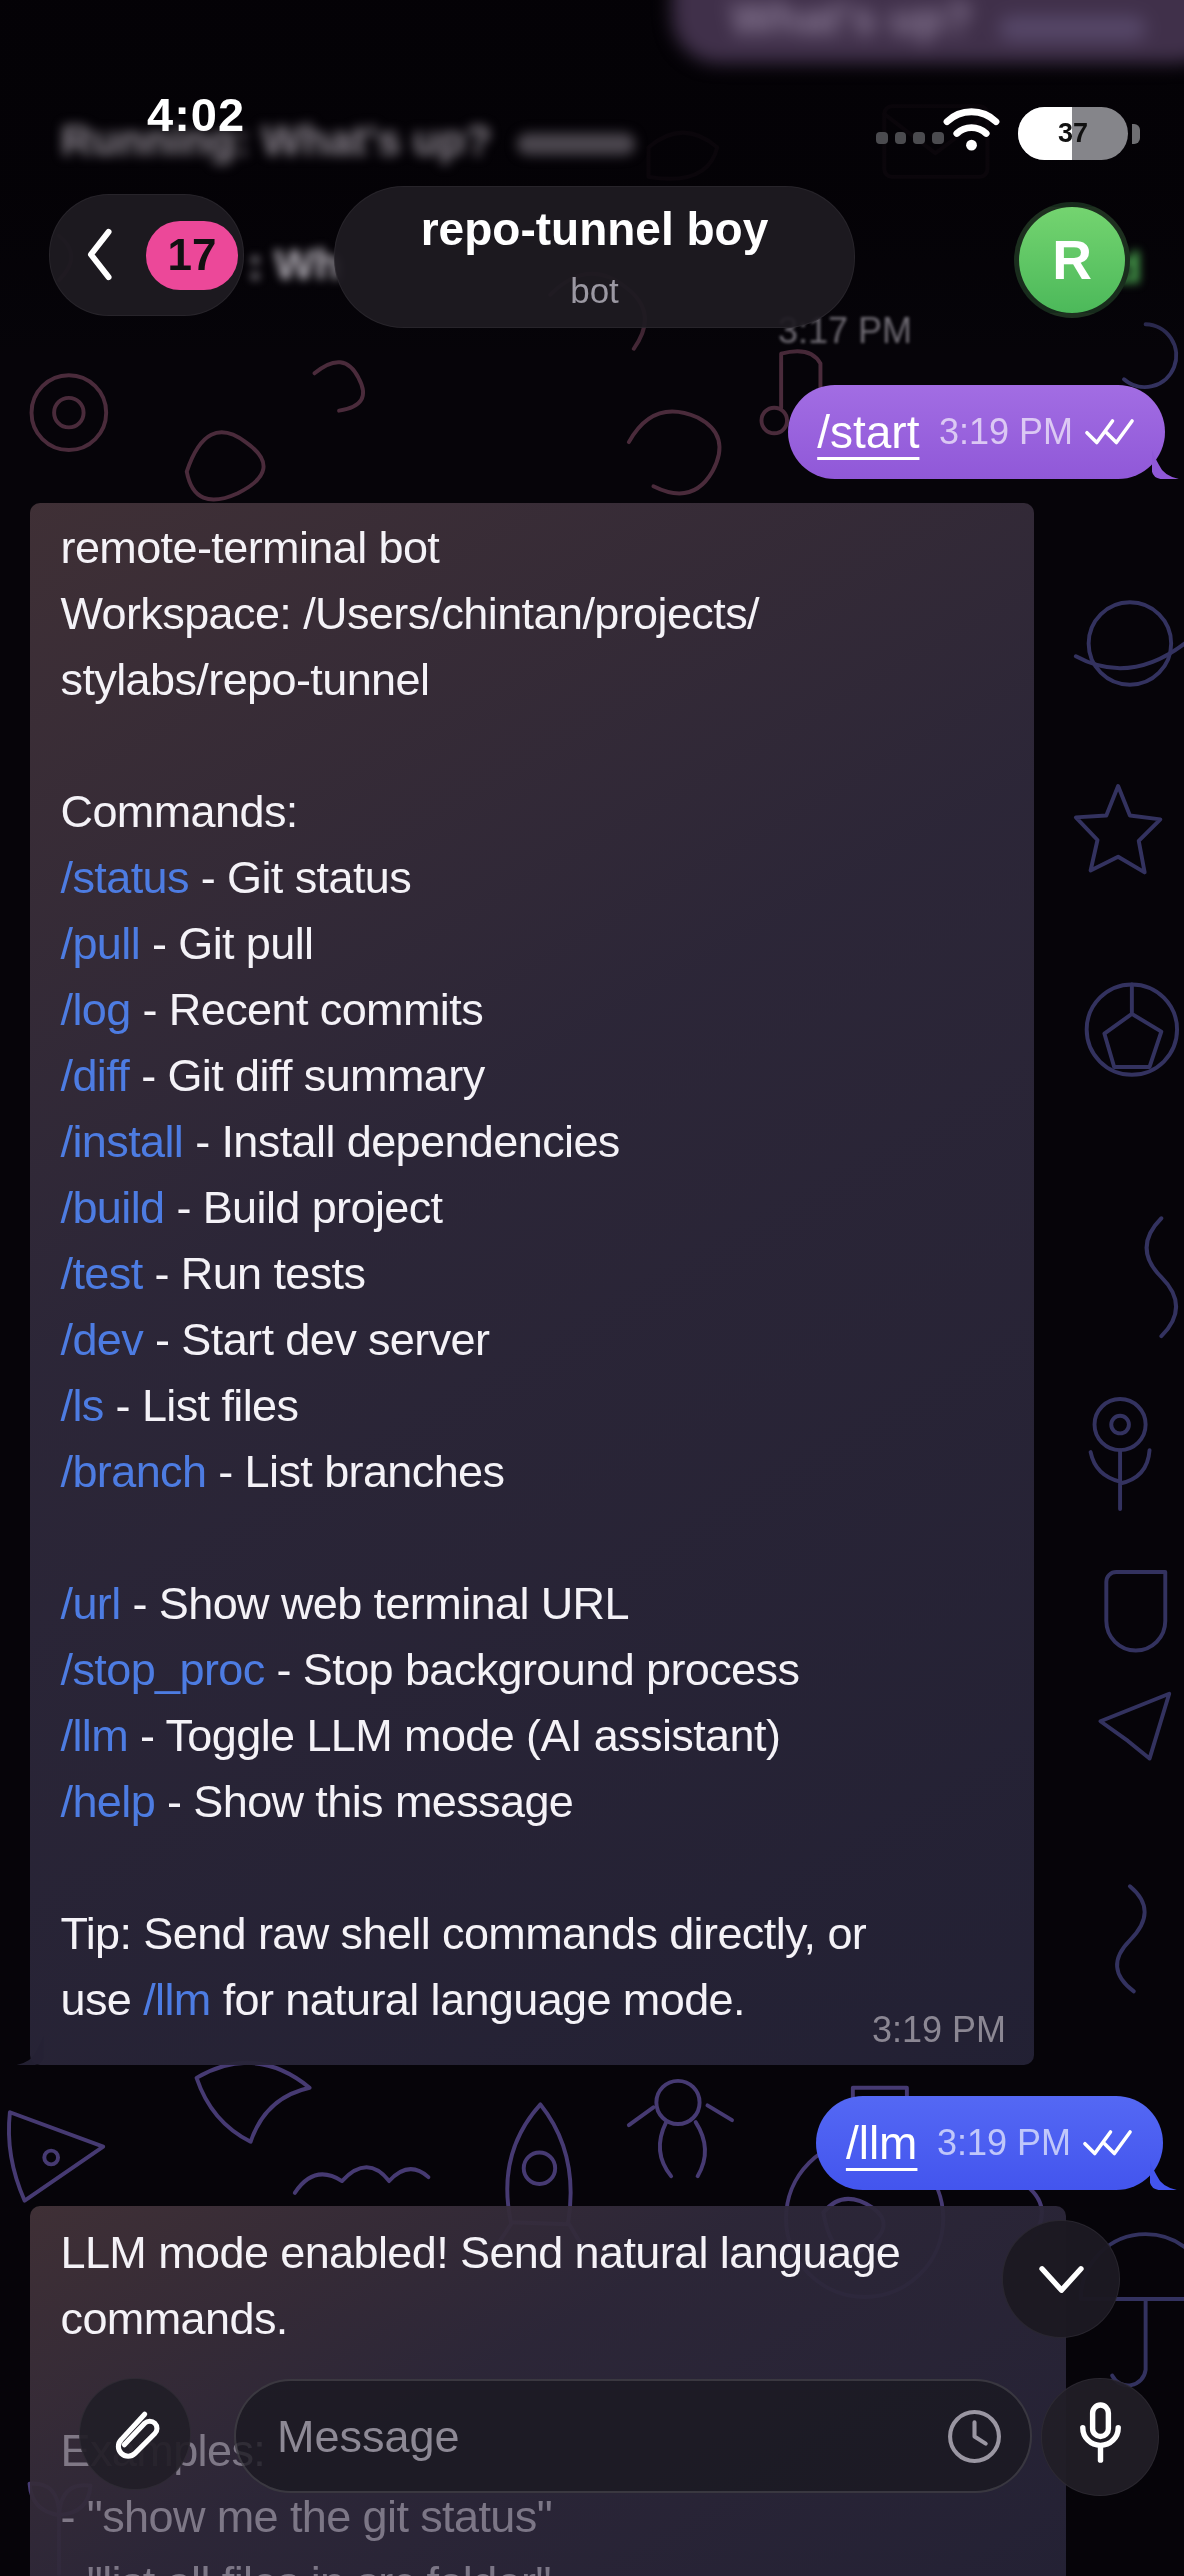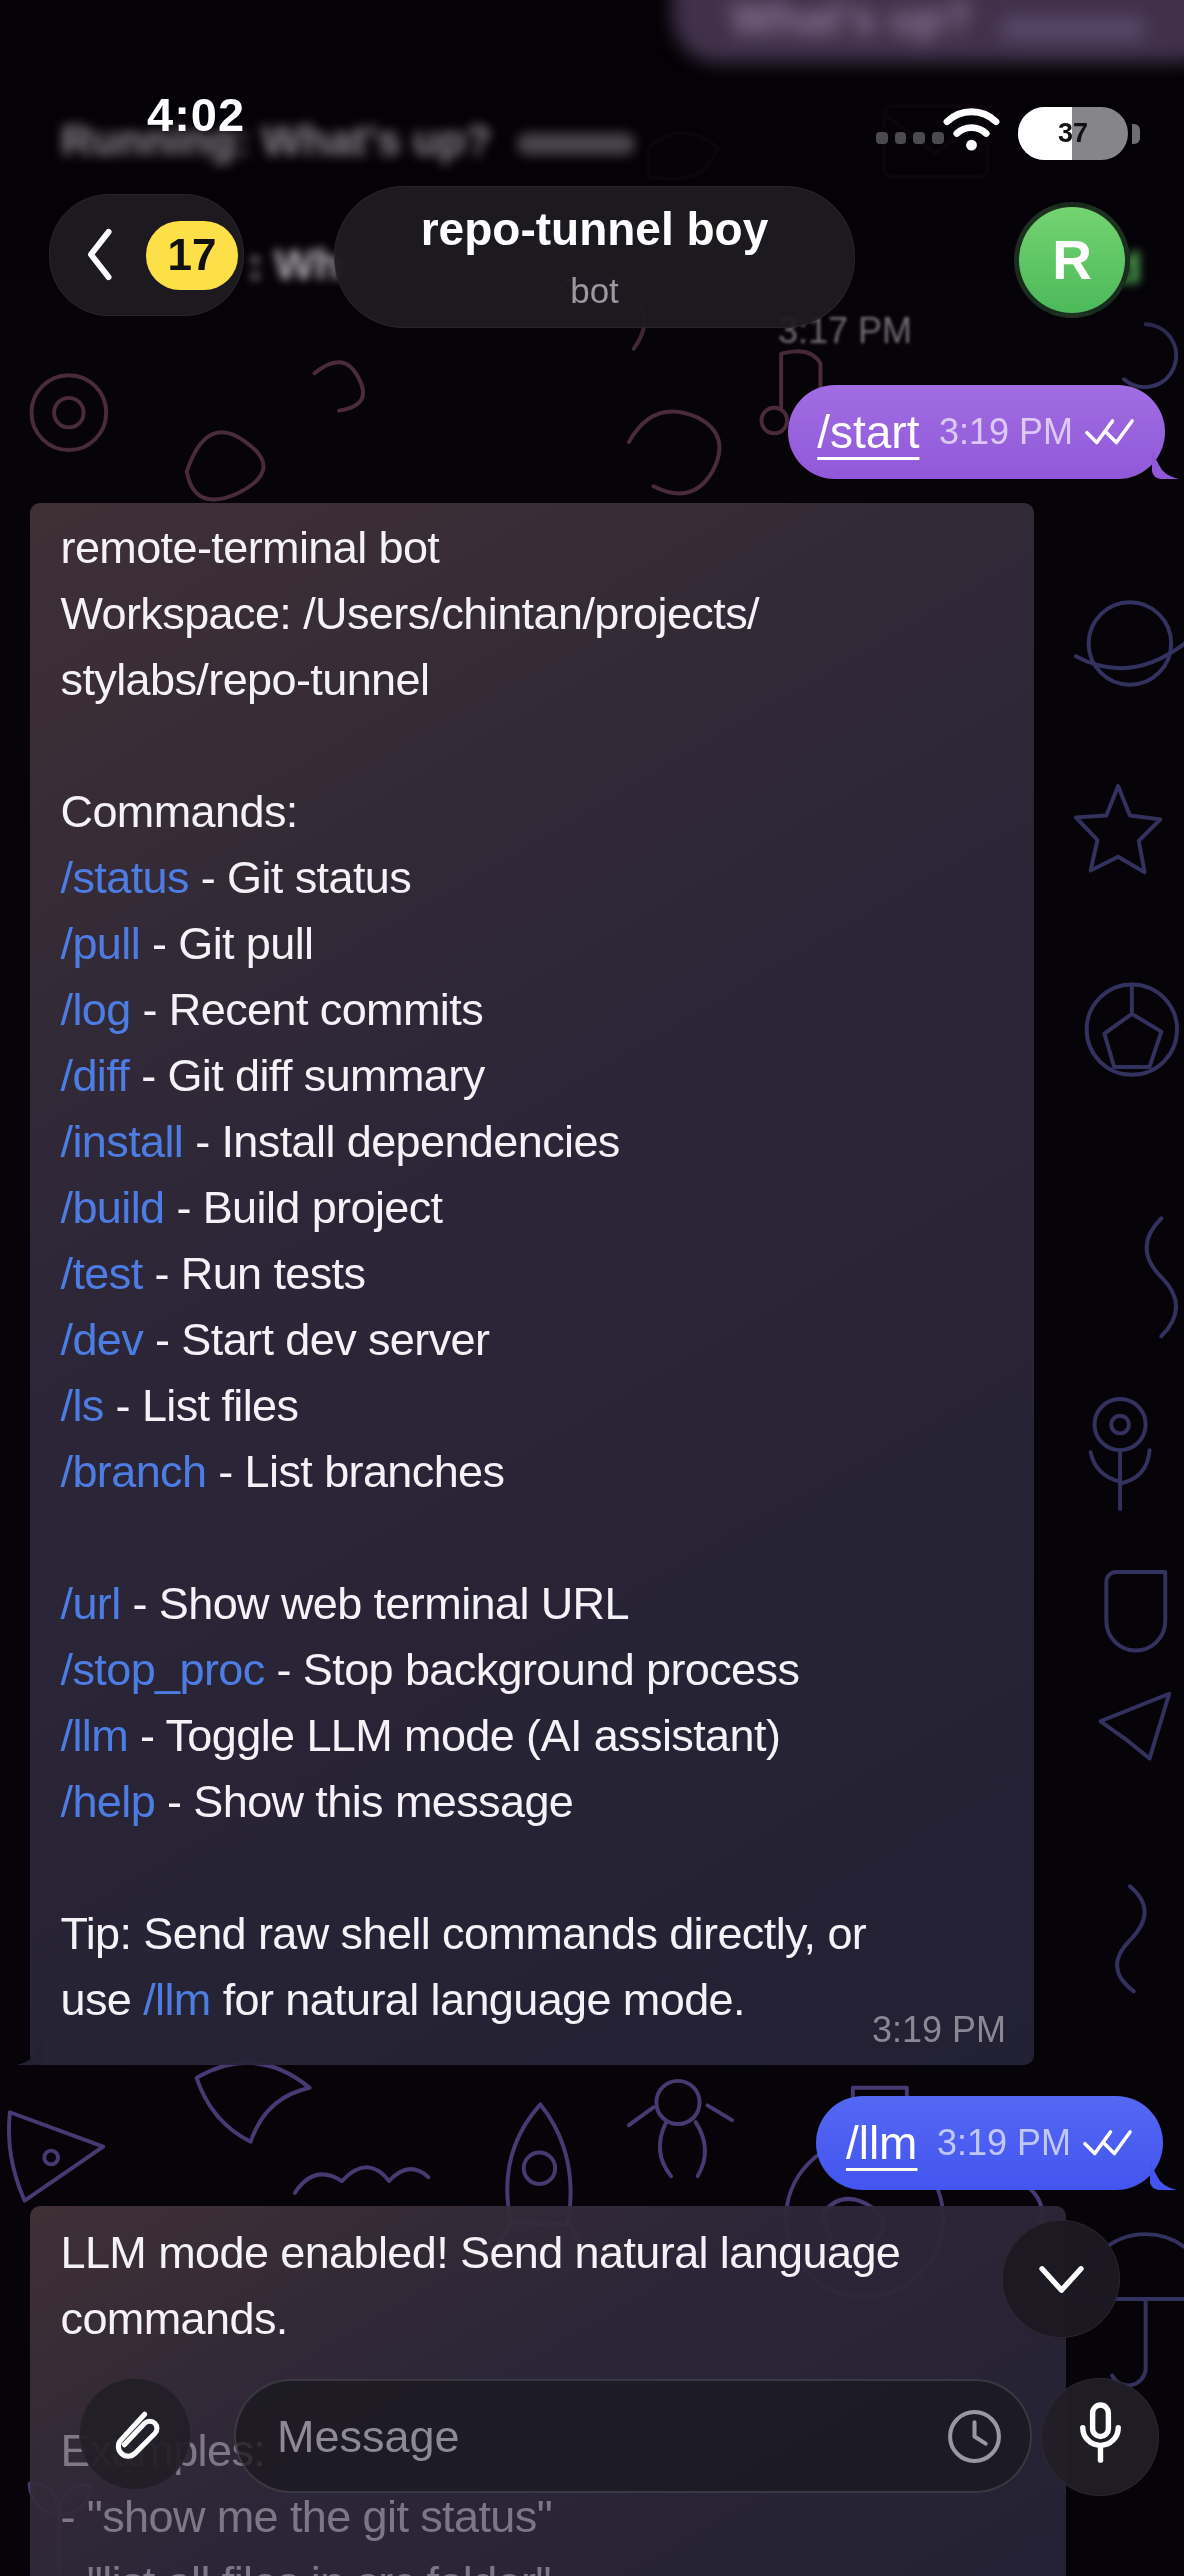--- a/index.html
+++ b/index.html
@@ -38,21 +38,21 @@
   .batt-fill{position:absolute;left:0;top:0;bottom:0;width:49%;background:#fff;}
   .batt-num{position:absolute;inset:0;display:flex;align-items:center;justify-content:center;
             font-size:27px;font-weight:700;color:#111;}
   .batt-nub{position:absolute;left:1132px;top:88px;width:7.9px;height:19.6px;border-radius:0 5.9px 5.9px 0;background:#6e6e72;}
 
   
   .nav{position:absolute;left:0;top:0;width:1185px;z-index:40;}
   .back-pill{position:absolute;left:49px;top:194px;width:193px;height:120px;border-radius:60px;
              background:rgba(30,27,34,.92);border:1px solid rgba(255,255,255,.05);cursor:pointer;}
   .back-chev{position:absolute;left:35px;top:33px;}
-  .unread{position:absolute;left:96px;top:25.5px;width:92px;height:69px;border-radius:34px;background:#fde047;
+  .unread{position:absolute;left:96px;top:25.5px;width:92px;height:69px;border-radius:34px;background:#ec4899;
           display:flex;align-items:center;justify-content:center;font-size:44px;font-weight:600;color:#111;}
   .title-pill{position:absolute;left:334px;top:186px;width:519px;height:140px;border-radius:70px;
               background:rgba(30,27,34,.92);border:1px solid rgba(255,255,255,.05);
               display:flex;flex-direction:column;align-items:center;justify-content:center;cursor:pointer;}
   .title{font-size:46px;font-weight:700;color:#fff;line-height:55px;}
   .subtitle{font-size:35px;color:#9b98a2;line-height:43px;margin-top:12px;}
   .avatar{position:absolute;left:1014px;top:202px;width:116px;height:116px;border-radius:50%;
           background:linear-gradient(180deg,#74d470,#4cb95a);border:5.9px solid rgba(10,8,12,.8);
           box-sizing:border-box;display:flex;align-items:center;justify-content:center;
           font-size:55px;font-weight:700;color:#fff;cursor:pointer;}

